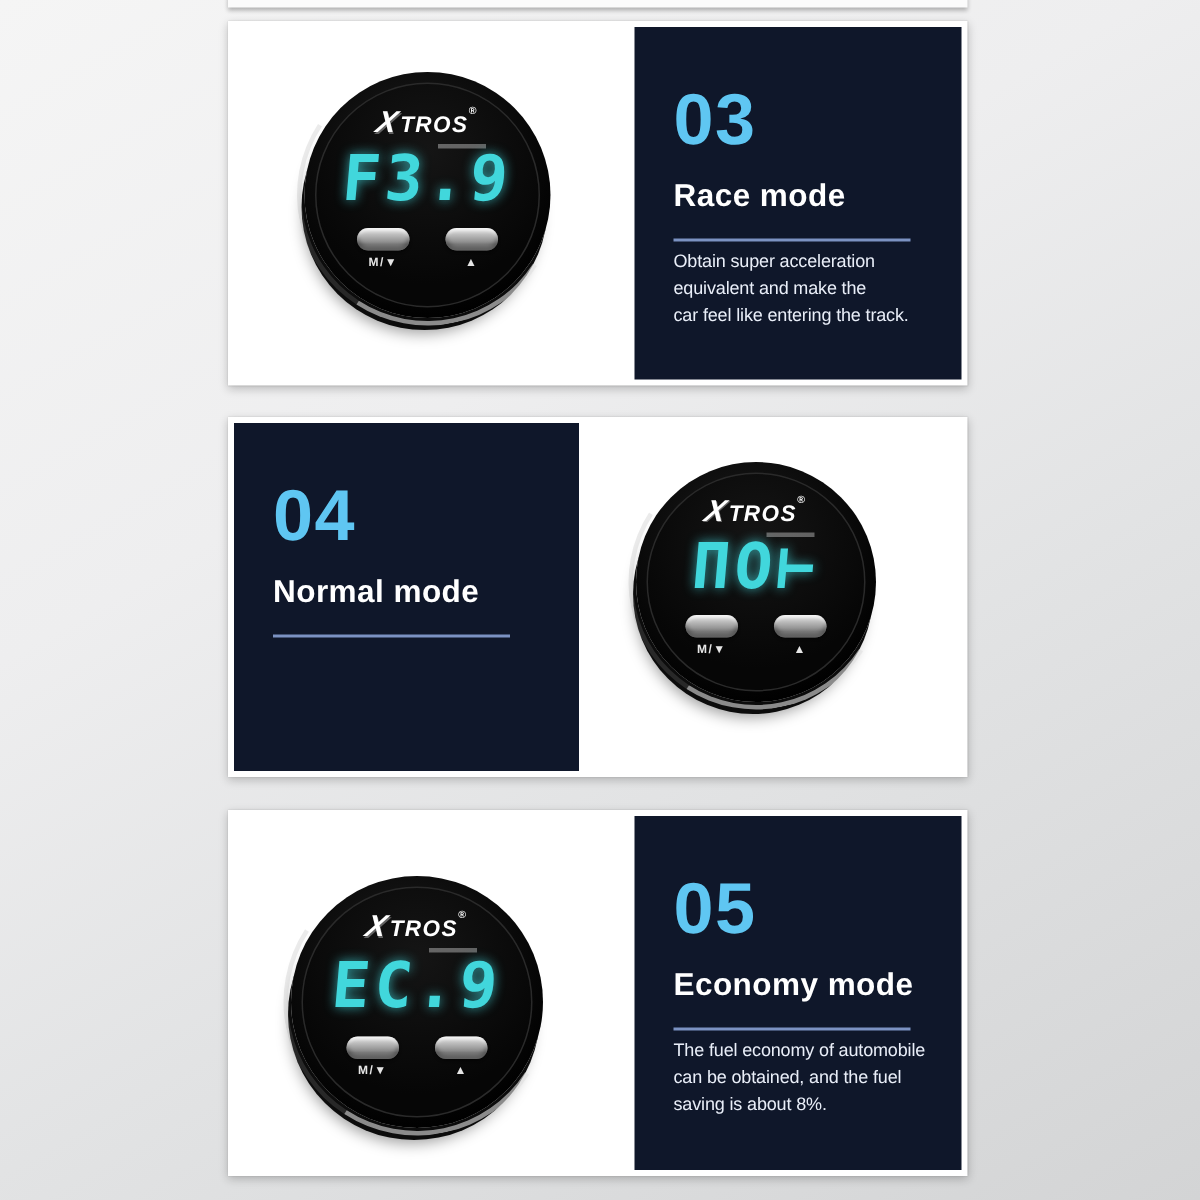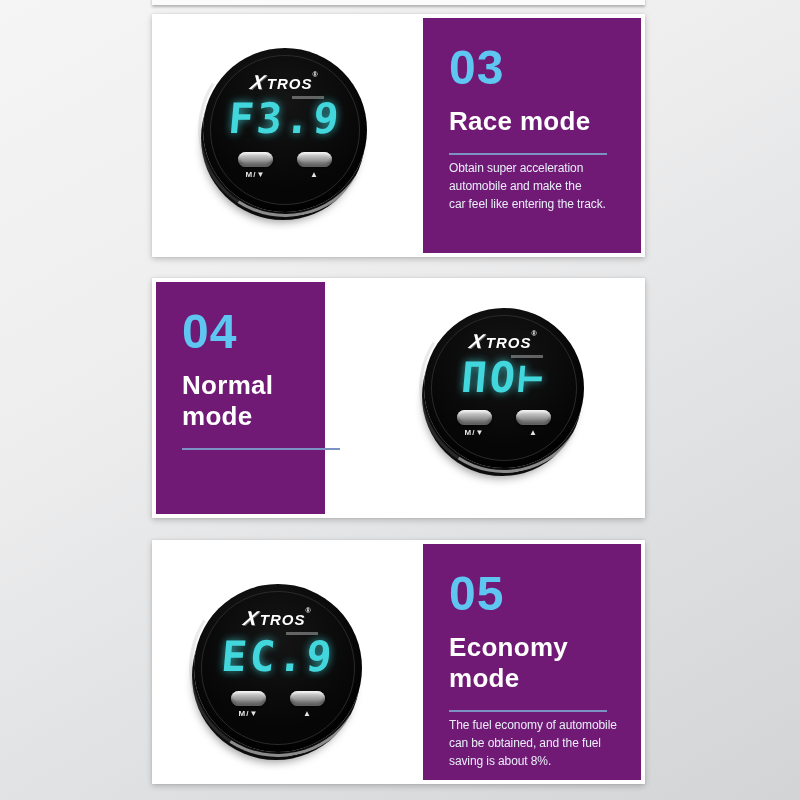--- a/index.html
+++ b/index.html
@@ -14,27 +14,27 @@
   }
   .card{
     position:absolute;left:152px;width:493px;background:#ffffff;
     box-shadow:0 2px 6px rgba(0,0,0,.22),0 0 1px rgba(0,0,0,.15);
   }
   .card-1{top:14px;height:243px;}
   .card-2{top:278px;height:240px;}
   .card-3{top:540px;height:244px;}
 
   .panel{
-    position:absolute;top:4px;bottom:4px;background:#701a75;color:#fff;
-    box-sizing:border-box;padding:25px 0 0 26px;
+    position:absolute;top:4px;bottom:4px;background:#0f172a;color:#fff;
+    box-sizing:border-box;padding:38px 0 0 26px;
   }
   .panel-right{right:4px;width:218px;}
-  .panel-left{left:4px;width:169px;}
+  .panel-left{left:4px;width:230px;}
   .num{font-size:48px;line-height:1.05;font-weight:bold;color:#5fc6f2;letter-spacing:1px;}
-  .title{font-size:26px;font-weight:bold;color:#ffffff;margin-top:13px;letter-spacing:.3px;}
+  .title{font-size:21px;font-weight:bold;color:#ffffff;margin-top:13px;letter-spacing:.3px;}
   .divider{width:158px;height:2px;background:#7b92c2;margin-top:16px;}
   .desc{margin-top:4px;font-size:12px;line-height:1.5;color:#e9eef8;letter-spacing:-.1px;}
   .desc span{display:block;}
 
   
   .device{
     position:absolute;border-radius:50%;
     background:radial-gradient(circle at 45% 35%,#202020 0%,#0c0c0c 45%,#000 78%);
     box-shadow:-2px 8px 0 0 #0c0c0c,-4px 14px 10px -4px rgba(0,0,0,.4);
   }
@@ -104,21 +104,21 @@
         </div>
       </div>
     </div>
   </div>
   <div class="panel panel-right">
     <div class="num">03</div>
     <div class="title">Race mode</div>
     <div class="divider"></div>
     <div class="desc">
       <span>Obtain super acceleration</span>
-      <span>automobile and make the</span>
+      <span>equivalent and make the</span>
       <span>car feel like entering the track.</span>
     </div>
   </div>
 </section>
 
 <section class="card card-2">
   <div class="panel panel-left">
     <div class="num">04</div>
     <div class="title">Normal mode</div>
     <div class="divider"></div>

